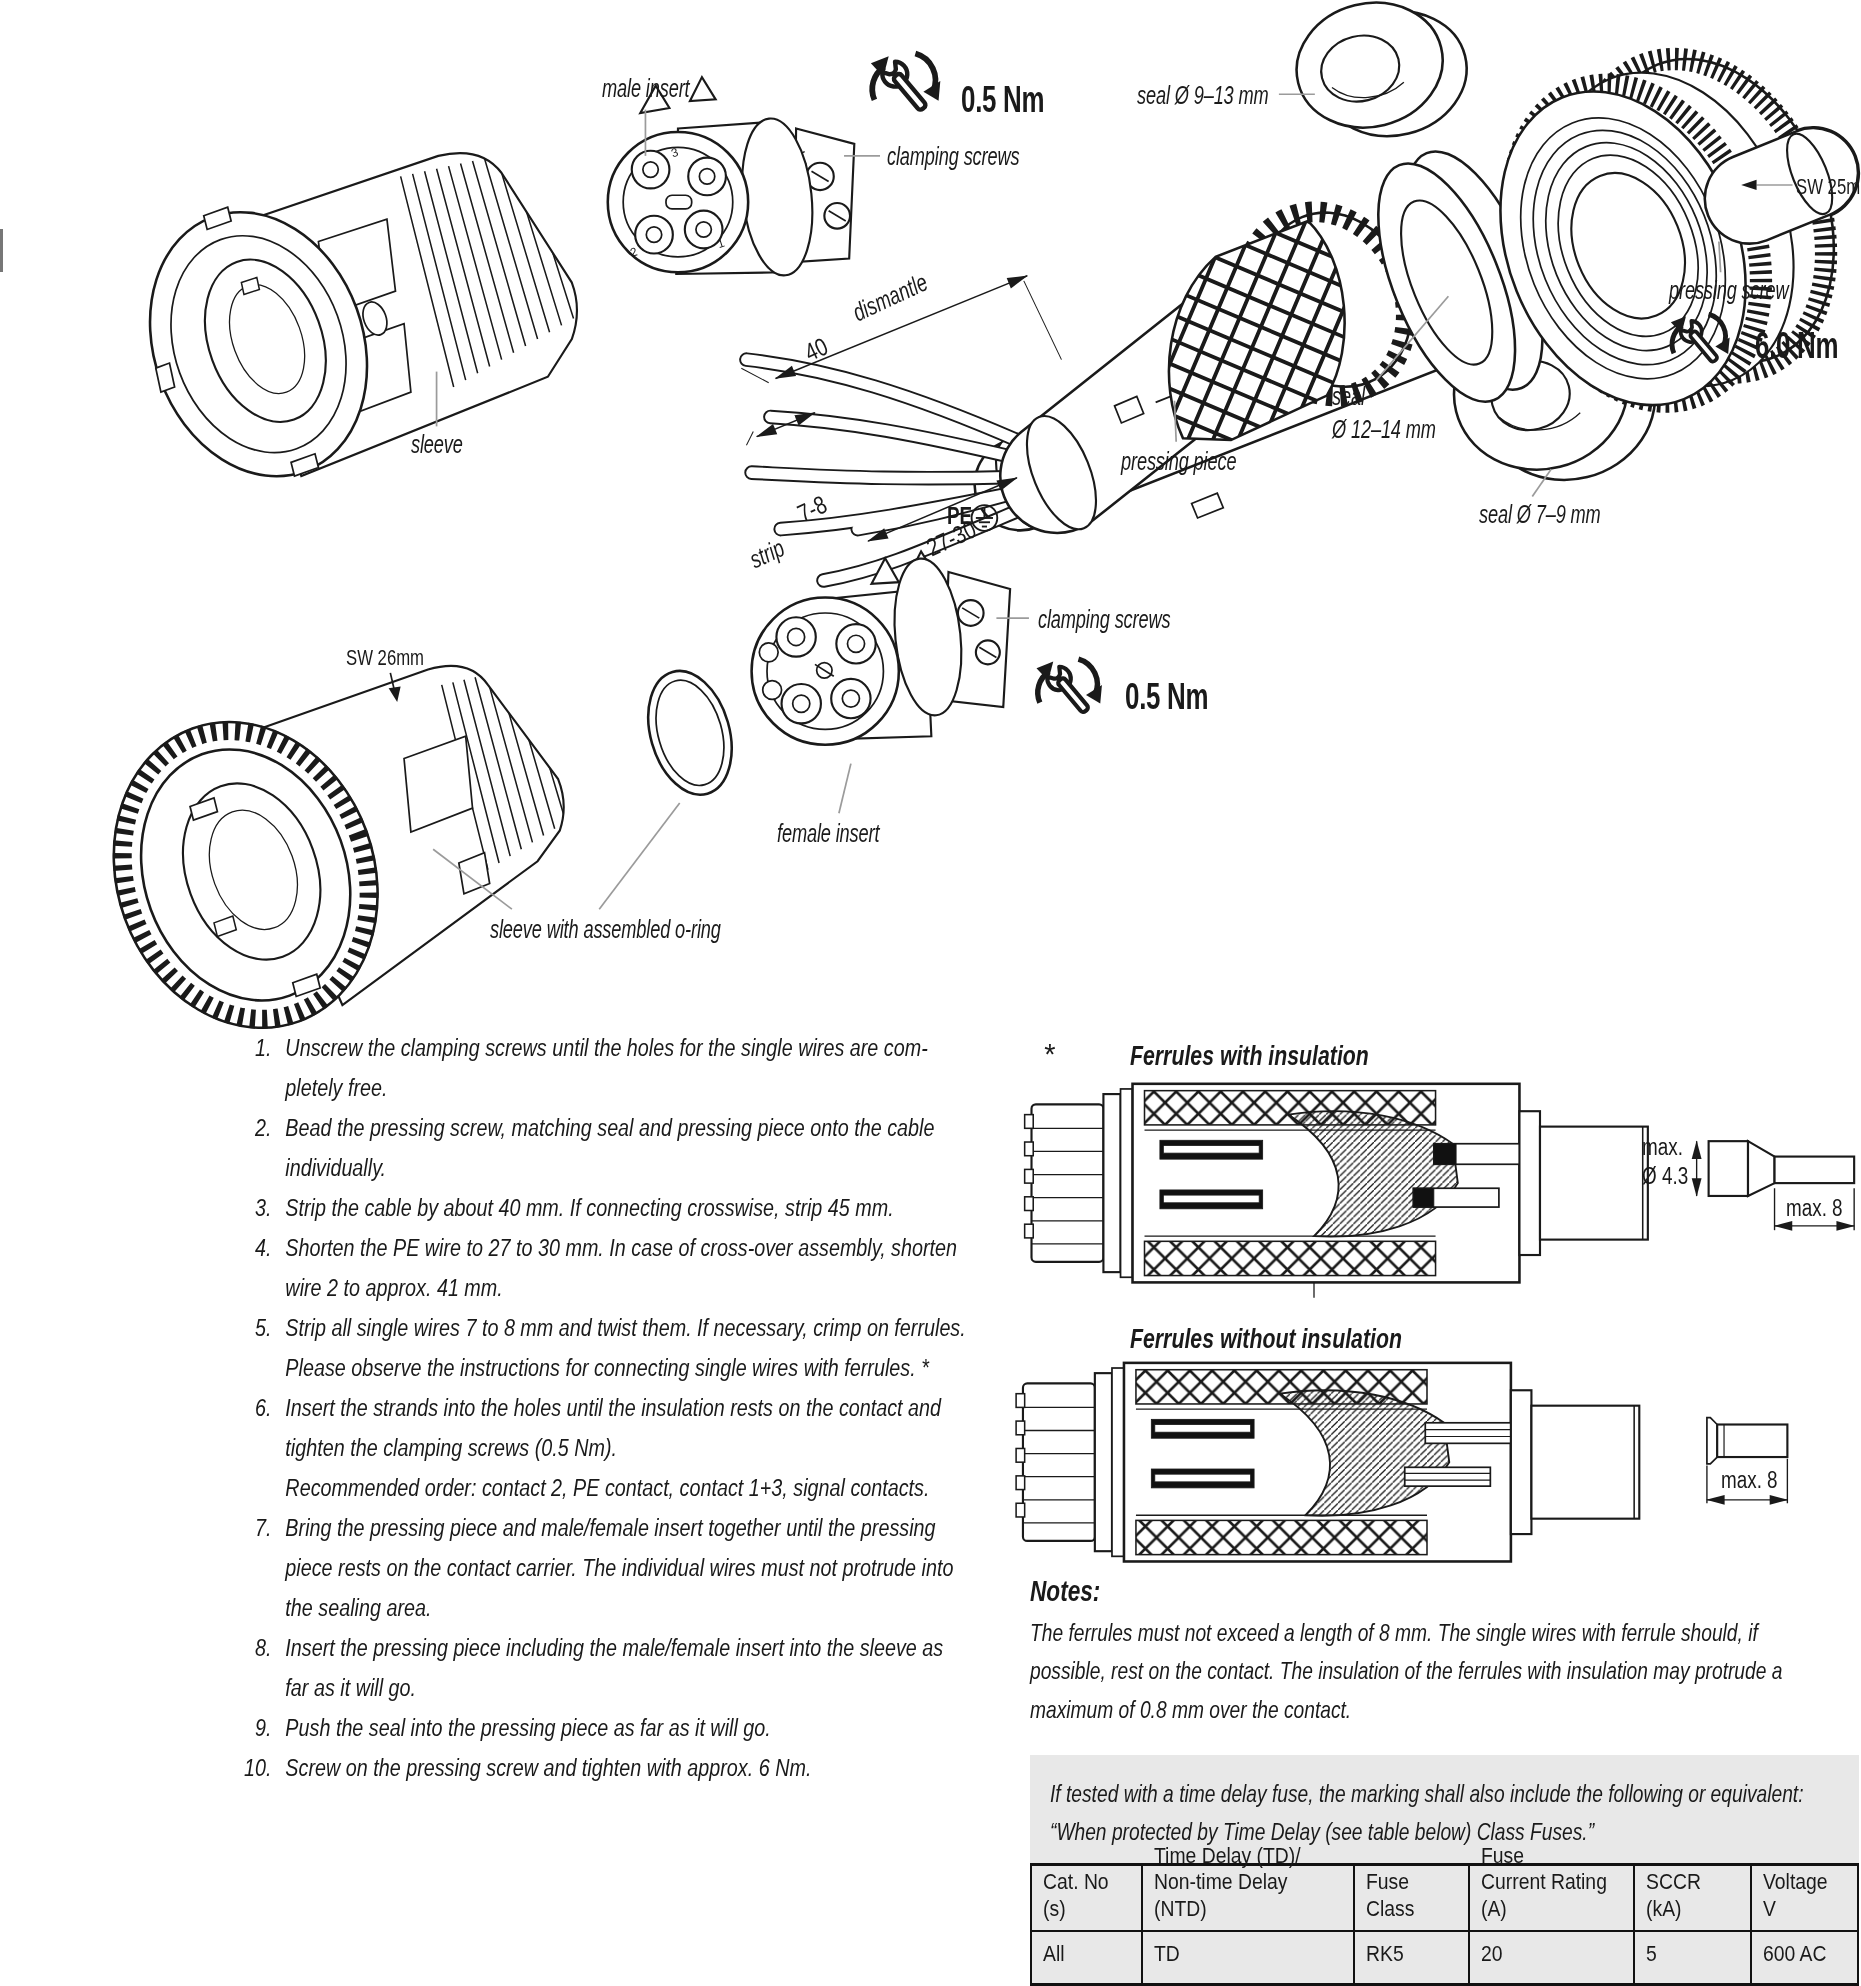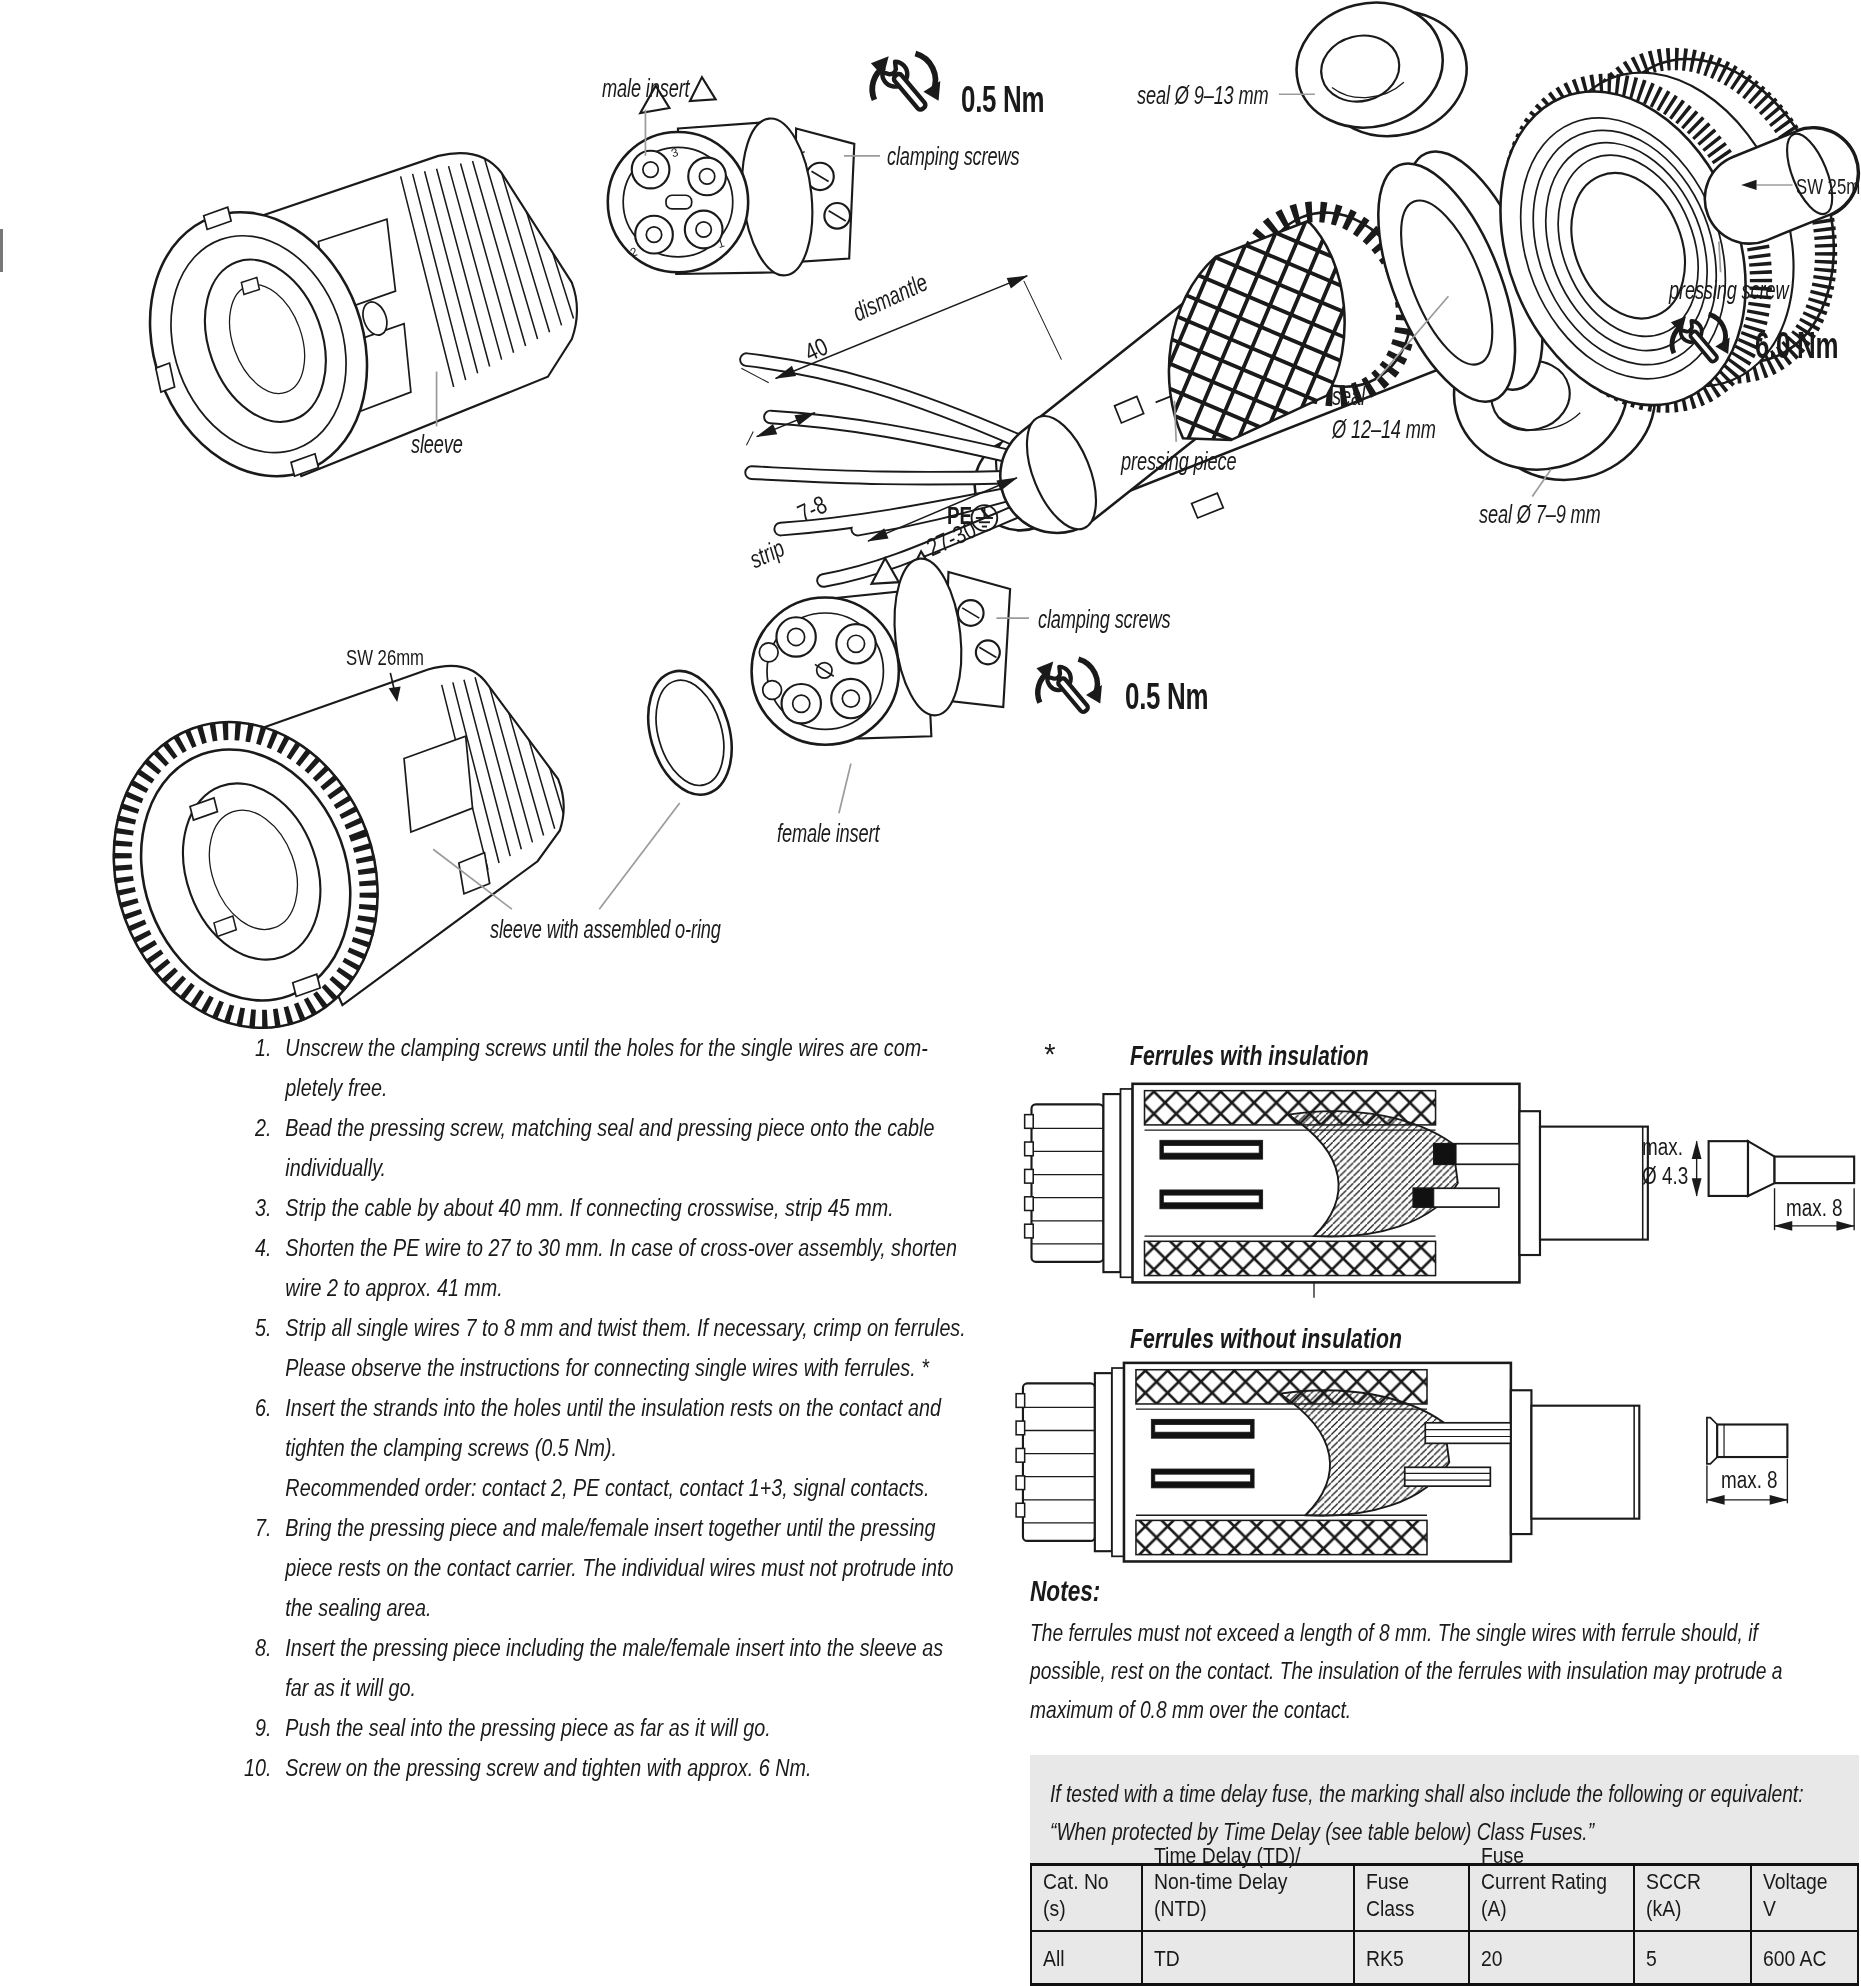--- a/index.html
+++ b/index.html
@@ -24,21 +24,21 @@
   .ftable{position:absolute;left:1030px;top:1863px;width:829px;
           border-top:3.4px solid #111;background:#e8e8e8;}
   .trow{display:grid;grid-template-columns:111px 212px 115px 165px 117px 104px;
         border-left:2.1px solid #111;border-right:2.1px solid #111;}
   .thead{border-bottom:2.6px solid #111;}
   .tr2{border-bottom:3.4px solid #111;}
   .tcell{border-right:2.1px solid #111;padding:6.8px 5.1px 7.7px 11px;font-size:22px;line-height:26.5px;
          display:flex;align-items:flex-end;white-space:pre-line;}
   .tcell>span{transform:scaleX(0.88);transform-origin:0 0;display:inline-block;}
   .tcell:last-child{border-right:none;}
-  .tcellv{align-items:flex-end;padding-top:9px;padding-bottom:10.3px;}
+  .tcellv{align-items:flex-start;padding-top:9px;padding-bottom:10.3px;}
   .thead .tcell{height:64px;box-sizing:border-box;}
   .tr2 .tcell{height:51px;box-sizing:border-box;}
   svg text{font-family:"Liberation Sans", sans-serif;}
 </style>
 </head>
 <body>
 
 <svg class="abs" style="left:0;top:0" width="1861" height="1987" viewBox="0 0 2174 2321">
   <defs>
     <marker id="dA" viewBox="0 0 12 8" refX="11.5" refY="4" markerWidth="14" markerHeight="9" orient="auto-start-reverse">

